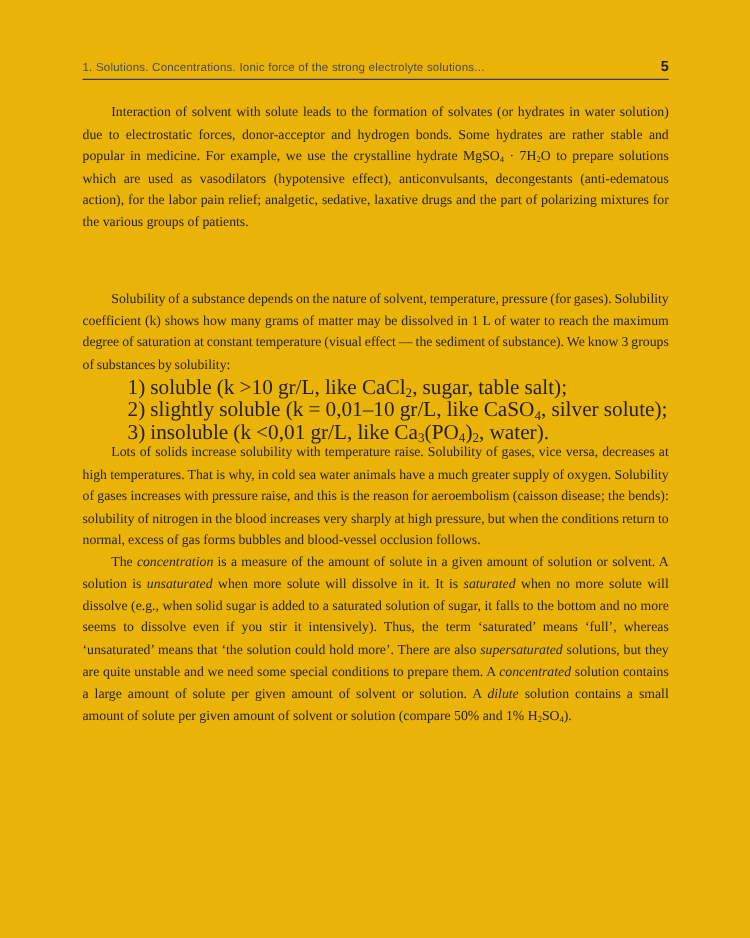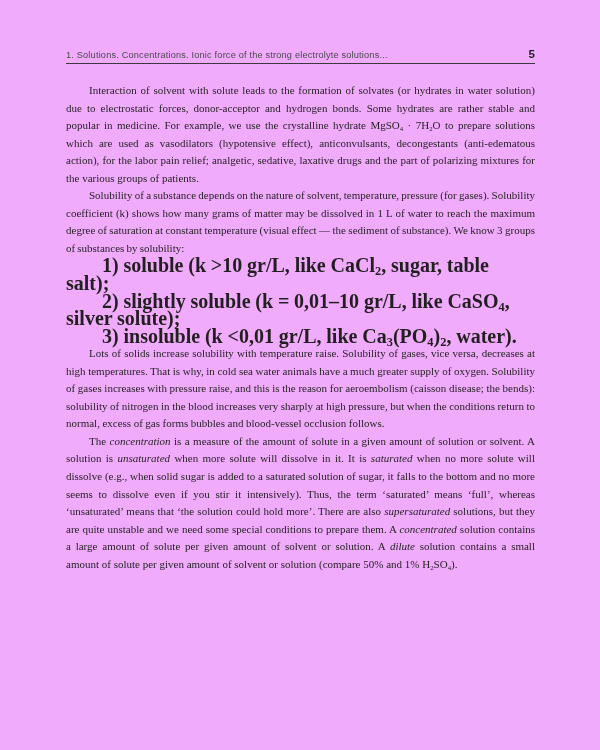--- a/index.html
+++ b/index.html
@@ -11,21 +11,21 @@
     height: 750px;
     background: #ffffff;
     font-family: "Liberation Serif", "DejaVu Serif", serif;
     color: #231f20;
     overflow: hidden;
   }
   .page {
     position: relative;
     width: 600px;
     height: 750px;
-    background: #f0abfc;
+    background: #eab308;
     box-sizing: border-box;
   }
   .running-head {
     position: absolute;
     left: 66px;
     top: 48px;
     width: 469px;
     display: flex;
     align-items: baseline;
     justify-content: space-between;
@@ -55,36 +55,36 @@
     margin: 0;
     text-align: justify;
     text-justify: inter-word;
     font-size: 11px;
     line-height: 17.55px;
     text-indent: 23px;
     hyphens: none;
   }
   p.para.tight {
     word-spacing: -0.055em;
+    margin-top: 44px;
   }
   p.para.tight2 {
     word-spacing: -0.02em;
   }
   ol.sol-list {
     margin: 0;
     padding: 0;
     list-style: none;
   }
   ol.sol-list li {
-    font-size: 20px;
+    font-size: 17px;
     line-height: 17.55px;
     text-indent: 36px;
     text-align: left;
     word-spacing: -0.01em;
-    font-weight: bold;
   }
   sub {
     font-size: 0.62em;
     vertical-align: -0.28em;
     line-height: 0;
   }
   i, em {
     font-style: italic;
     margin-top: 10px;
   }

